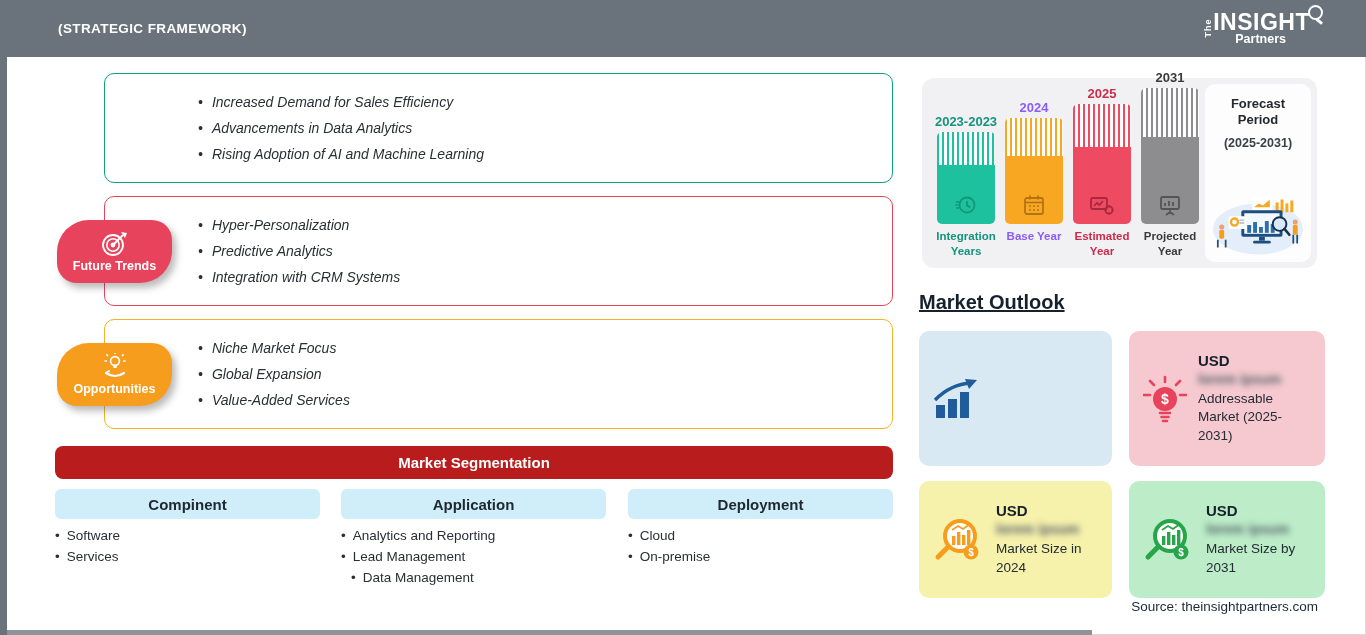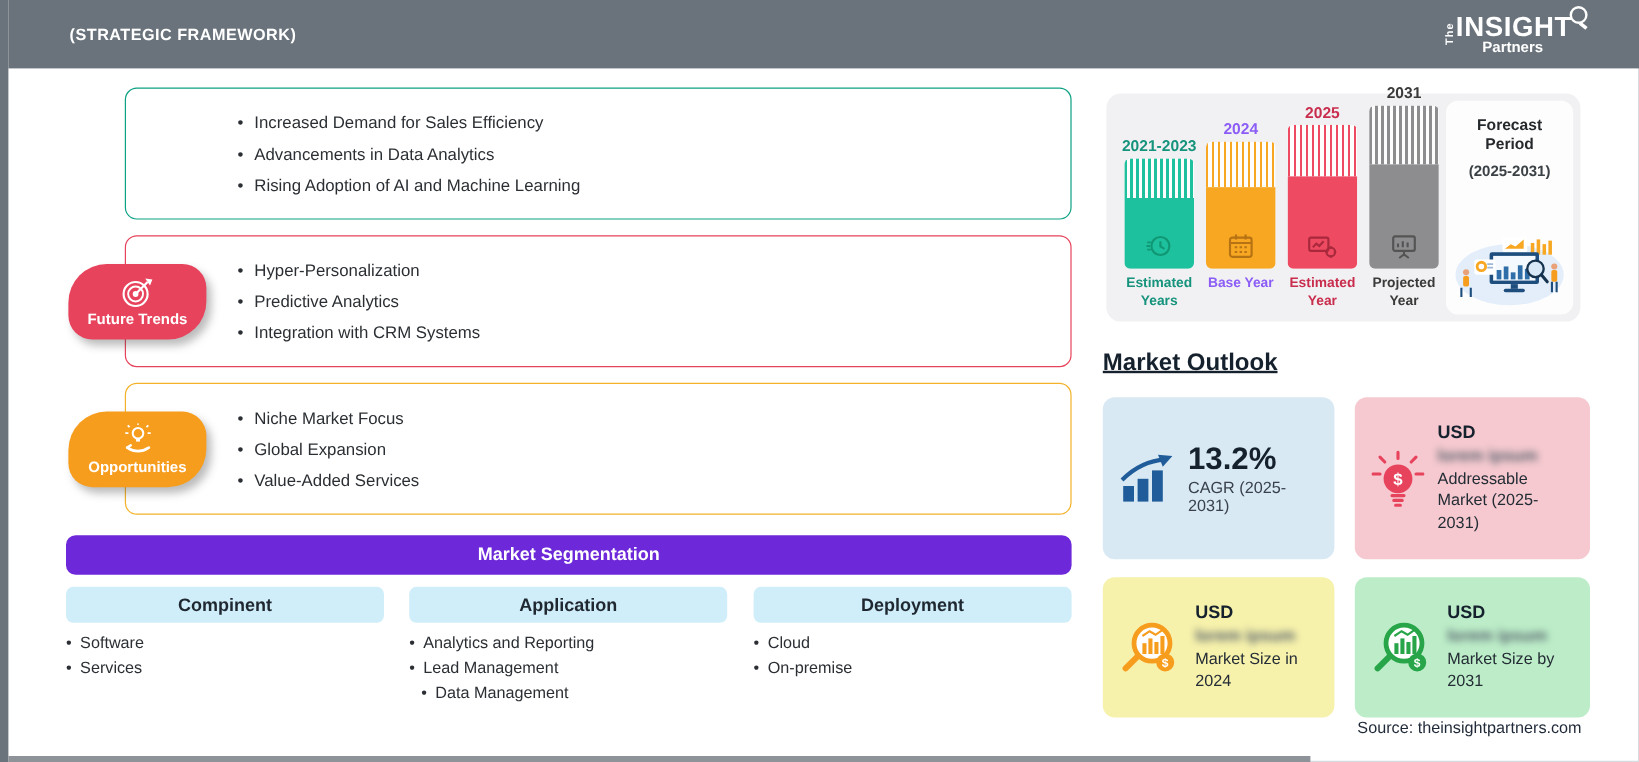--- a/index.html
+++ b/index.html
@@ -66,26 +66,26 @@
   .factor-badge .badge-label { font-size: 12.5px; font-weight: bold; margin-top: 2px; }
   .badge-green  { background: #19b98b; }
   .badge-red    { background: #e8435c; }
   .badge-orange { background: #f79d1e; }
   .factor-list {
     list-style: none;
     height: 100%;
     padding: 10px 20px 10px 93px;
     display: flex; flex-direction: column; justify-content: space-evenly;
   }
-  .factor-list li { font-size: 14px; color: #2b2f33; }
+  .factor-list li { font-size: 14px; color: #2b2f33; font-style: italic; }
   .factor-list li::before { content: "•"; margin-right: 9px; color: #2b2f33; }
   
   .seg-bar {
     position: absolute; left: 48px; top: 446px; width: 838px; height: 33px;
-    background: #6d28d9; border-radius: 8px;
+    background: #b91c1c; border-radius: 8px;
     display: flex; align-items: center; justify-content: center;
     color: #fff; font-size: 15px; font-weight: bold;
   }
   .seg-head {
     position: absolute; top: 489px; width: 265px; height: 30px;
     background: #cfeef9; border-radius: 6px;
     display: flex; align-items: center; justify-content: center;
     font-size: 15px; font-weight: bold; color: #1f2730;
   }
   .seg-head.c0 { left: 48px; } .seg-head.c1 { left: 334px; } .seg-head.c2 { left: 621px; }
@@ -244,32 +244,32 @@
   </ul>
   <ul class="seg-list c2">
     <li>Cloud</li>
     <li>On-premise</li>
   </ul>
 
   <div class="tl-panel">
     <div class="tl-row">
 
       <div class="tl-col">
-        <div class="tl-year c-teal">2021-2023</div>
+        <div class="tl-year c-teal">2023-2023</div>
         <div class="tl-bar b0">
           <div class="tl-stripes"></div>
           <div class="tl-solid">
             <svg class="tl-bar-icon" width="24" height="24" viewBox="0 0 24 24">
               <circle cx="13" cy="12" r="7.5" stroke="#064" stroke-width="1.8" fill="none"></circle>
               <path d="M13 8 v4.4 l3.4 2" stroke="#064" stroke-width="1.8" fill="none"></path>
               <path d="M2 9 h3 M1.4 12 h3 M2 15 h3" stroke="#064" stroke-width="1.5"></path>
             </svg>
           </div>
         </div>
-        <div class="tl-label c-teal">Estimated Years</div>
+        <div class="tl-label c-teal">Integration Years</div>
       </div>
 
       <div class="tl-col">
         <div class="tl-year c-amber">2024</div>
         <div class="tl-bar b1">
           <div class="tl-stripes"></div>
           <div class="tl-solid">
             <svg class="tl-bar-icon" width="24" height="24" viewBox="0 0 24 24">
               <rect x="3" y="5" width="18" height="16" rx="2" stroke="#630" stroke-width="1.8" fill="none"></rect>
               <path d="M3 9.5 h18" stroke="#630" stroke-width="1.6"></path>
@@ -354,24 +354,20 @@
   <div class="outlook-cards">
 
     <div class="ol-card blue">
       <svg class="ol-icon" width="46" height="42" viewBox="0 0 46 42">
         <rect x="3" y="27" width="9" height="13" fill="#1f5c99"></rect>
         <rect x="15" y="21" width="9" height="19" fill="#1f5c99"></rect>
         <rect x="27" y="14" width="9" height="26" fill="#1f5c99"></rect>
         <path d="M2 22 Q 18 6 38 5" stroke="#1f5c99" stroke-width="3.4" fill="none"></path>
         <path d="M32 1 L44 2 L36 11 Z" fill="#1f5c99"></path>
       </svg>
-      <div class="ol-text">
-        <span class="ol-value">13.2%</span>
-        <span class="ol-caption">CAGR (2025-2031)</span>
-      </div>
     </div>
 
     <div class="ol-card pink">
       <svg class="ol-icon" width="44" height="52" viewBox="0 0 44 52">
         <circle cx="22" cy="26" r="12" fill="#e8435c"></circle>
         <text x="22" y="31" font-size="14" font-weight="bold" fill="#fff" text-anchor="middle" font-family="Liberation Sans, sans-serif">$</text>
         <path d="M22 9 V4 M11 12 l-4 -4 M33 12 l4 -4 M7 22 H1 M37 22 h6" stroke="#e8435c" stroke-width="2.6" stroke-linecap="round"></path>
         <path d="M17 40 h10 M18.5 44 h7 M20 48 h4" stroke="#e8435c" stroke-width="2.6" stroke-linecap="round"></path>
       </svg>
       <div class="ol-text">

